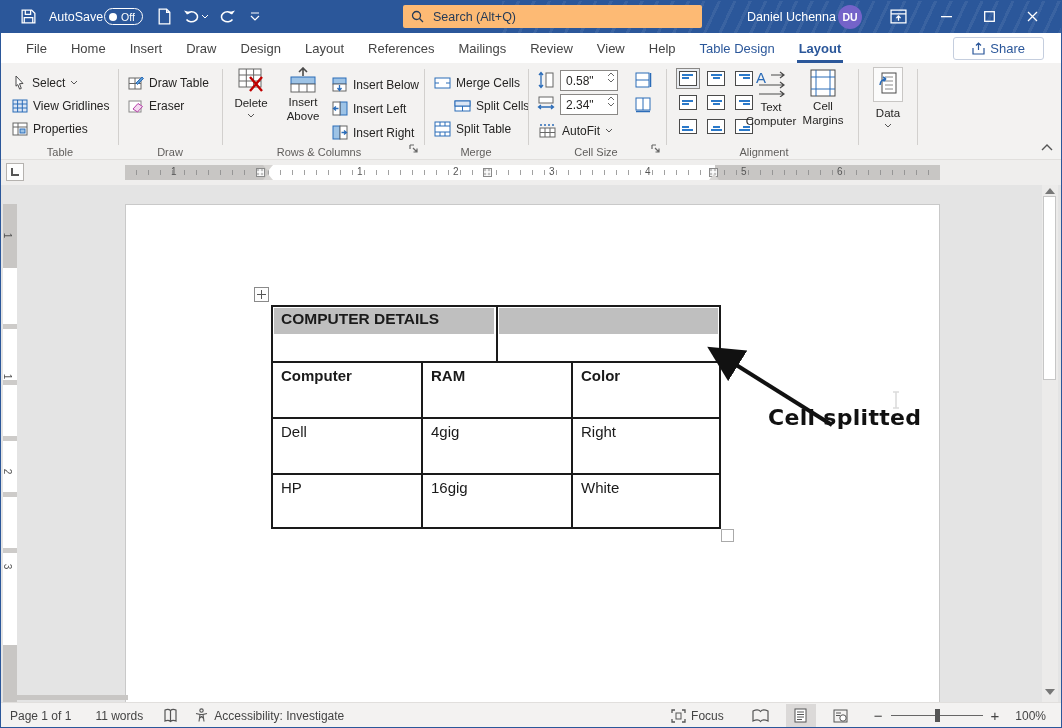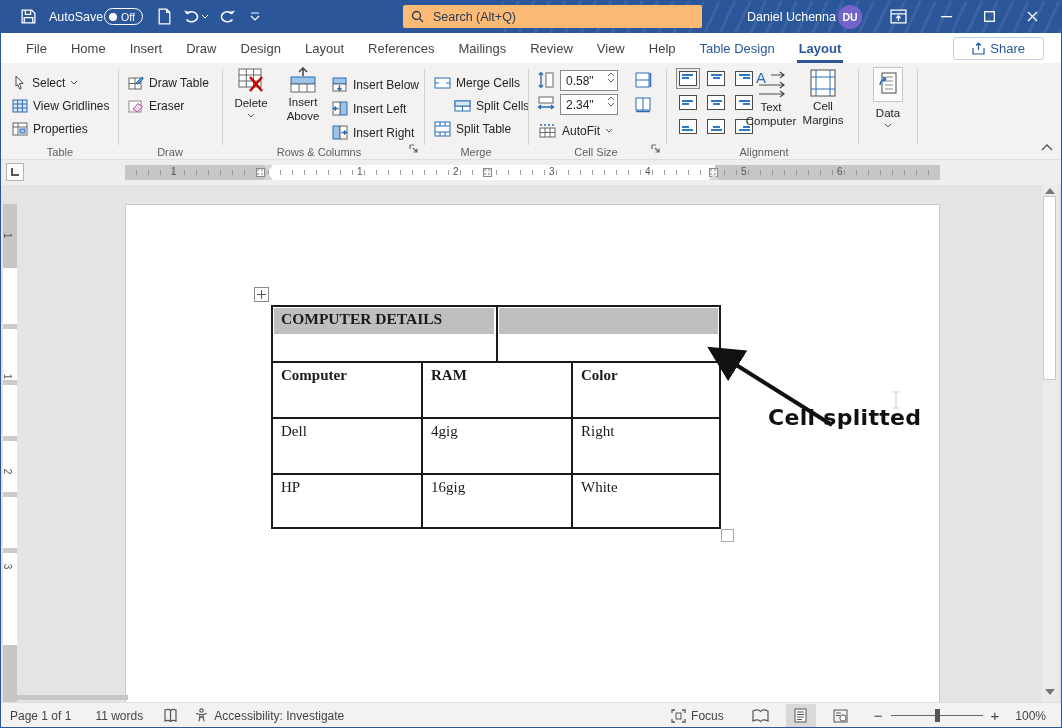--- a/index.html
+++ b/index.html
@@ -59,21 +59,21 @@
   .indent-top{position:absolute;width:0;height:0;border-left:5px solid transparent;border-right:5px solid transparent;border-top:6px solid #d8d6d4;}
   .indent-bot{position:absolute;width:0;height:0;border-left:5px solid transparent;border-right:5px solid transparent;border-bottom:6px solid #d8d6d4;}
 
   
   .docarea{position:absolute;left:0;top:185px;width:1062px;height:517px;background:#e4e4e4;overflow:hidden;}
   .vruler{position:absolute;left:3px;top:19px;width:14px;height:498px;background:#c8c6c4;}
   .vruler .white{position:absolute;left:0;top:64px;width:14px;height:377px;background:#fff;}
   .vnum{position:absolute;left:2px;font-size:10px;color:#555;transform:rotate(90deg);}
   .vband{position:absolute;left:0;width:14px;height:5px;background:#cdcbc9;}
   .page{position:absolute;left:125px;top:19px;width:815px;height:498px;background:#fff;border:1px solid #c9c9c9;border-bottom:none;}
-  .serif{font-family:Liberation Serif, serif;color:#1a1a1a;}
+  .serif{font-family:Liberation Sans, sans-serif;color:#1a1a1a;}
   .gridline{position:absolute;background:#1a1a1a;}
   .shade{position:absolute;background:#bfbfbf;}
   .celltext{position:absolute;font-size:15px;}
   .movehandle{position:absolute;left:254px;top:102px;width:15px;height:15px;border:1px solid #8a8a8a;background:#fdfdfd;}
   .movehandle i{position:absolute;background:#555;}
   .resizehandle{position:absolute;left:721px;top:344px;width:13px;height:13px;border:1px solid #aaa;background:#fff;}
   .annotation-text{position:absolute;left:768px;top:220px;font-size:22px;font-weight:800;color:#111;letter-spacing:.3px;font-family:"DejaVu Sans","Liberation Sans",sans-serif;}
   .hscroll-thumb{position:absolute;left:8px;top:510px;width:120px;height:5px;background:#c8c6c4;}
   .vscroll{position:absolute;right:4px;top:0;width:16px;height:517px;background:#ecebea;}
   .vthumb{position:absolute;left:1px;top:11px;width:13px;height:184px;background:#fff;border:1px solid #c6c6c6;}

